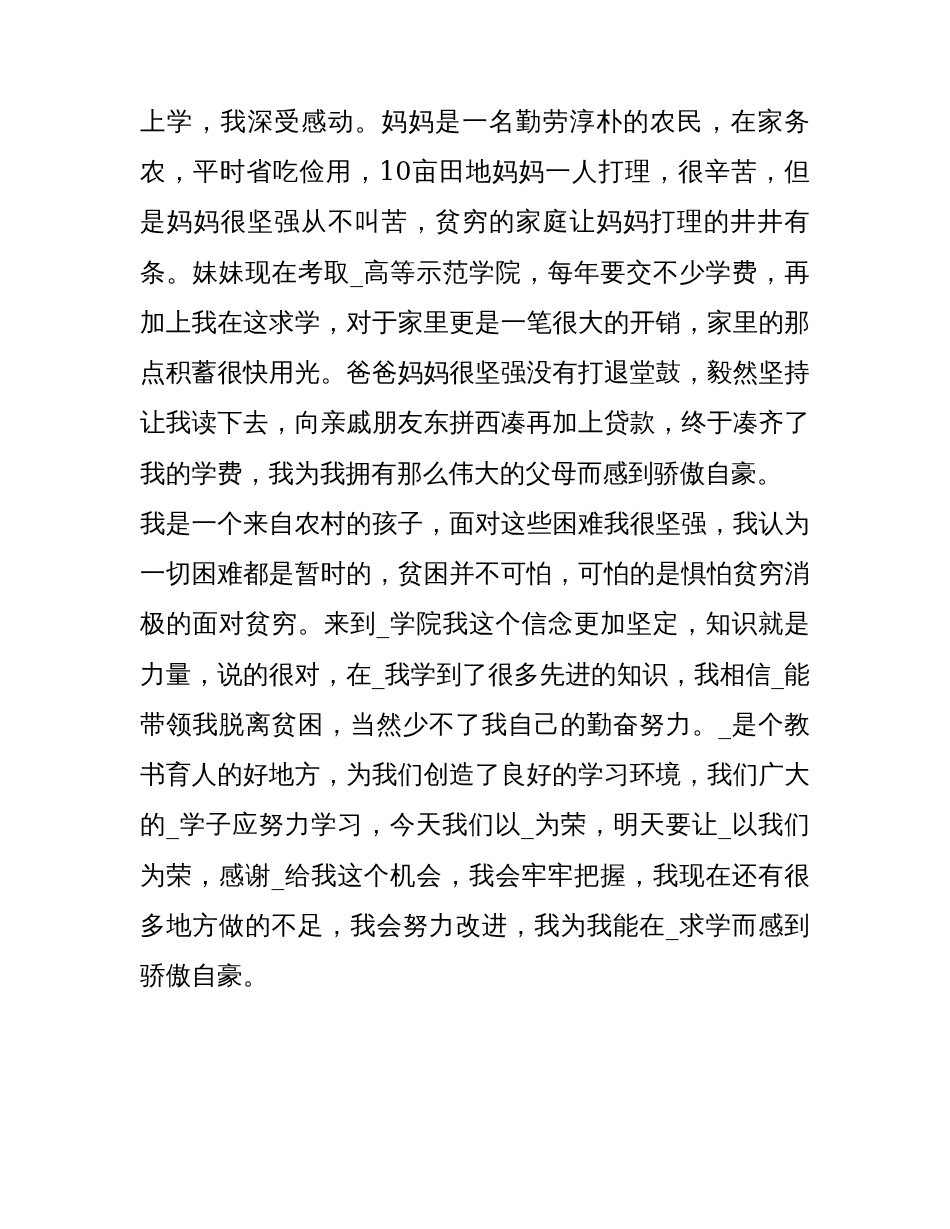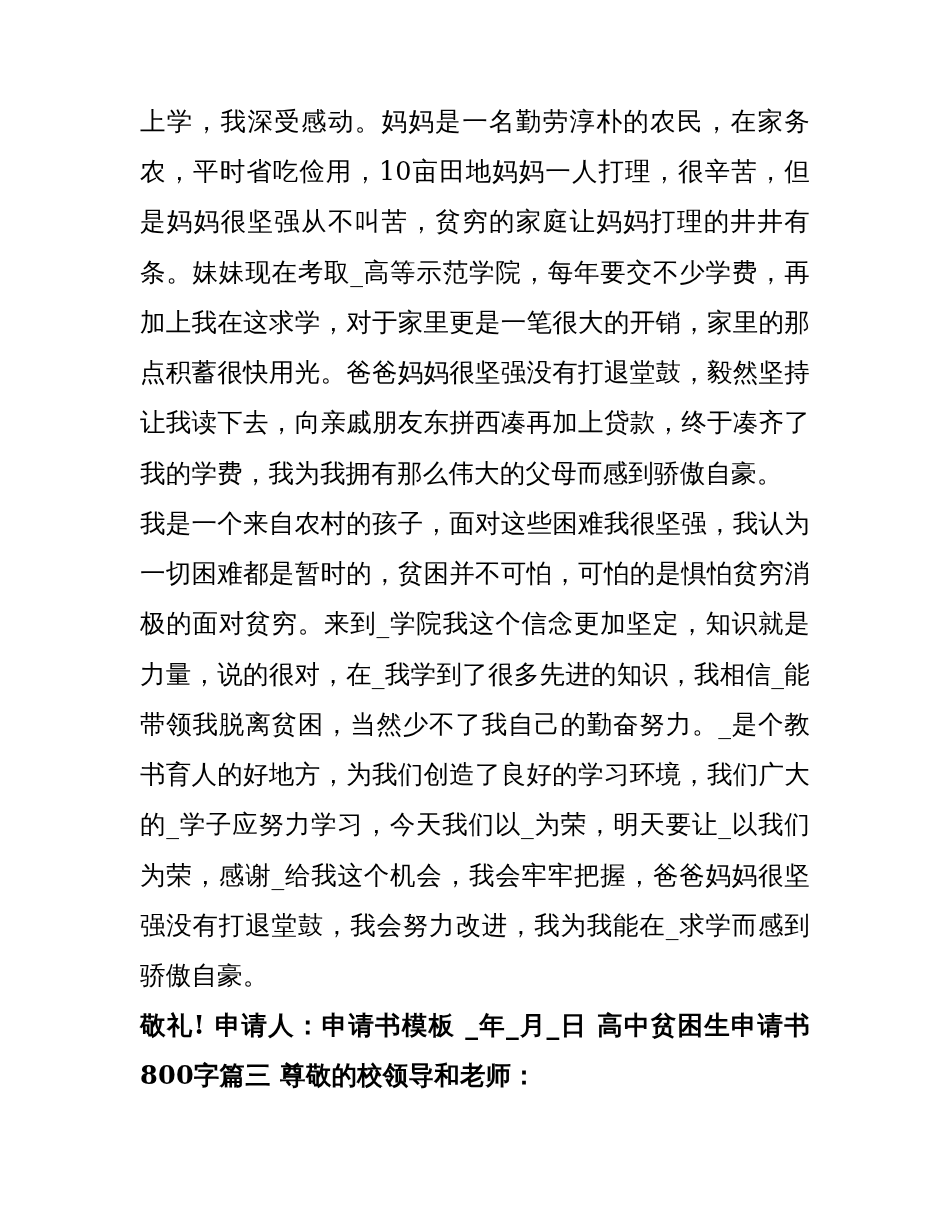--- a/index.html
+++ b/index.html
@@ -35,16 +35,15 @@
   .para-bold {
     font-weight: bold;
   }
 </style>
 </head>
 <body>
 
 <div class="page">
   <div class="doc-body">
     <p class="para">上学，我深受感动。妈妈是一名勤劳淳朴的农民，在家务农，平时省吃俭用，10亩田地妈妈一人打理，很辛苦，但是妈妈很坚强从不叫苦，贫穷的家庭让妈妈打理的井井有条。妹妹现在考取_高等示范学院，每年要交不少学费，再加上我在这求学，对于家里更是一笔很大的开销，家里的那点积蓄很快用光。爸爸妈妈很坚强没有打退堂鼓，毅然坚持让我读下去，向亲戚朋友东拼西凑再加上贷款，终于凑齐了我的学费，我为我拥有那么伟大的父母而感到骄傲自豪。</p>
-    <p class="para">我是一个来自农村的孩子，面对这些困难我很坚强，我认为一切困难都是暂时的，贫困并不可怕，可怕的是惧怕贫穷消极的面对贫穷。来到_学院我这个信念更加坚定，知识就是力量，说的很对，在_我学到了很多先进的知识，我相信_能带领我脱离贫困，当然少不了我自己的勤奋努力。_是个教书育人的好地方，为我们创造了良好的学习环境，我们广大的_学子应努力学习，今天我们以_为荣，明天要让_以我们为荣，感谢_给我这个机会，我会牢牢把握，爸爸妈妈很坚强没有打退堂鼓，我会努力改进，我为我能在_求学而感到骄傲自豪。</p>
-    <p class="para para-bold">敬礼! 申请人：申请书模板 _年_月_日 高中贫困生申请书800字篇三 尊敬的校领导和老师：</p>
+    <p class="para">我是一个来自农村的孩子，面对这些困难我很坚强，我认为一切困难都是暂时的，贫困并不可怕，可怕的是惧怕贫穷消极的面对贫穷。来到_学院我这个信念更加坚定，知识就是力量，说的很对，在_我学到了很多先进的知识，我相信_能带领我脱离贫困，当然少不了我自己的勤奋努力。_是个教书育人的好地方，为我们创造了良好的学习环境，我们广大的_学子应努力学习，今天我们以_为荣，明天要让_以我们为荣，感谢_给我这个机会，我会牢牢把握，我现在还有很多地方做的不足，我会努力改进，我为我能在_求学而感到骄傲自豪。</p>
   </div>
 </div>
 
 </body></html>

